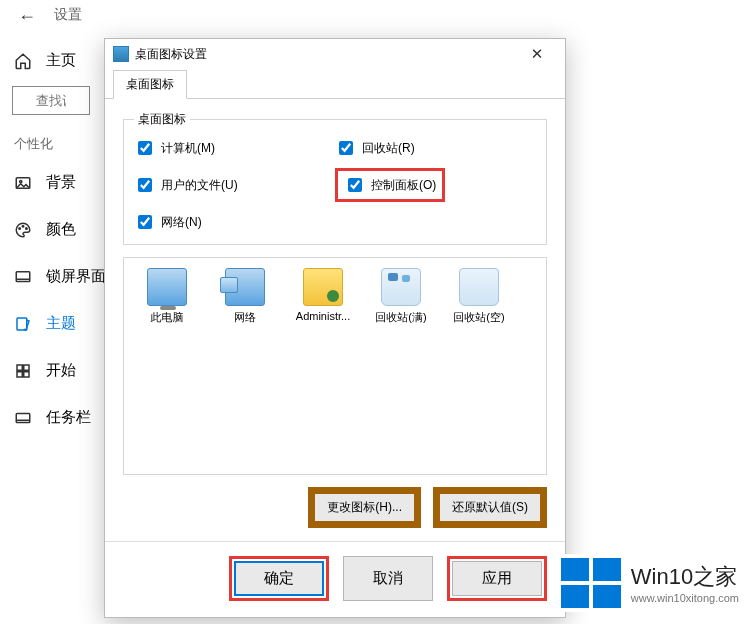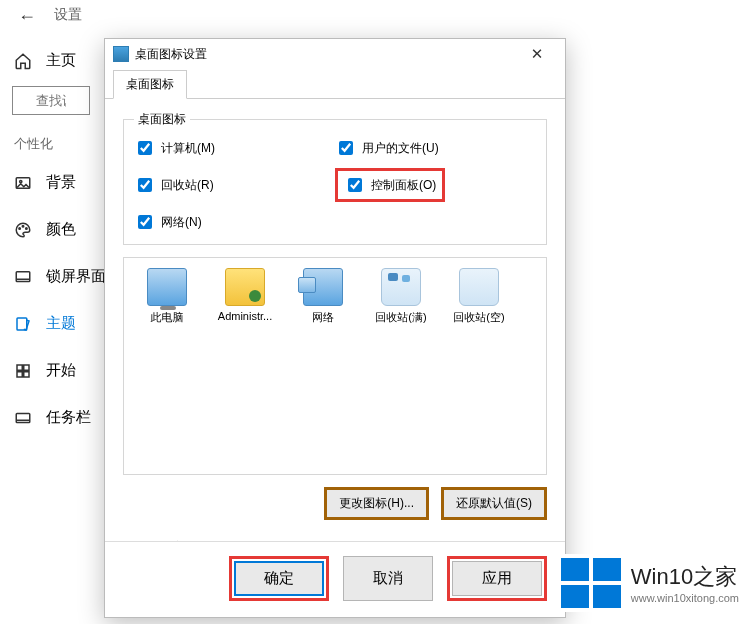--- a/index.html
+++ b/index.html
@@ -145,21 +145,21 @@
     position:relative;
   }
   .ico-bin-full::before{content:"";position:absolute;left:6px;top:4px;width:10px;height:8px;background:#4a8bc2;border-radius:2px;}
   .ico-bin-full::after{content:"";position:absolute;left:20px;top:6px;width:8px;height:7px;background:#6fb0e0;border-radius:2px;}
   .btn-row {
     display:flex; gap:12px; justify-content:flex-end;
     margin-top:12px;
   }
   .win-btn {
     min-width:92px; padding:5px 12px;
-    background:#e9e9e9; border:3px solid #a16207;
+    background:#e9e9e9; border:7px solid #a16207;
     font-size:12px; text-align:center;
     cursor:pointer;
   }
   .allow-row { margin-top:18px; display:flex; align-items:center; gap:6px; font-size:12px;}
   .dialog-footer {
     border-top:1px solid #ddd;
     padding: 14px 18px 16px 18px;
     display:flex; gap:14px; justify-content:flex-end;
     position:relative;
   }
@@ -285,25 +285,25 @@
 
     <fieldset class="group">
       <legend>桌面图标</legend>
       <div class="check-grid">
         <label class="check-row">
           <input type="checkbox" checked="" style="">
           <span>计算机(M)</span>
         </label>
         <label class="check-row">
           <input type="checkbox" checked="" style="">
-          <span>用户的文件(U)</span>
+          <span>回收站(R)</span>
         </label>
         <label class="check-row">
           <input type="checkbox" checked="" style="">
-          <span>回收站(R)</span>
+          <span>用户的文件(U)</span>
         </label>
         <div>
           <span class="highlight-red">
             <label class="check-row">
               <input type="checkbox" checked="" style="">
               <span>控制面板(O)</span>
             </label>
           </span>
         </div>
         <label class="check-row">
@@ -312,26 +312,26 @@
         </label>
       </div>
     </fieldset>
 
     <div class="preview-box">
       <div class="preview-item">
         <div class="ico ico-pc"></div>
         <span>此电脑</span>
       </div>
       <div class="preview-item">
+        <div class="ico ico-net"></div>
+        <span>网络</span>
+      </div>
+      <div class="preview-item">
         <div class="ico ico-folder"></div>
         <span>Administr...</span>
-      </div>
-      <div class="preview-item">
-        <div class="ico ico-net"></div>
-        <span>网络</span>
       </div>
       <div class="preview-item">
         <div class="ico ico-bin-full"></div>
         <span>回收站(满)</span>
       </div>
       <div class="preview-item">
         <div class="ico ico-bin-empty"></div>
         <span>回收站(空)</span>
       </div>
     </div>

